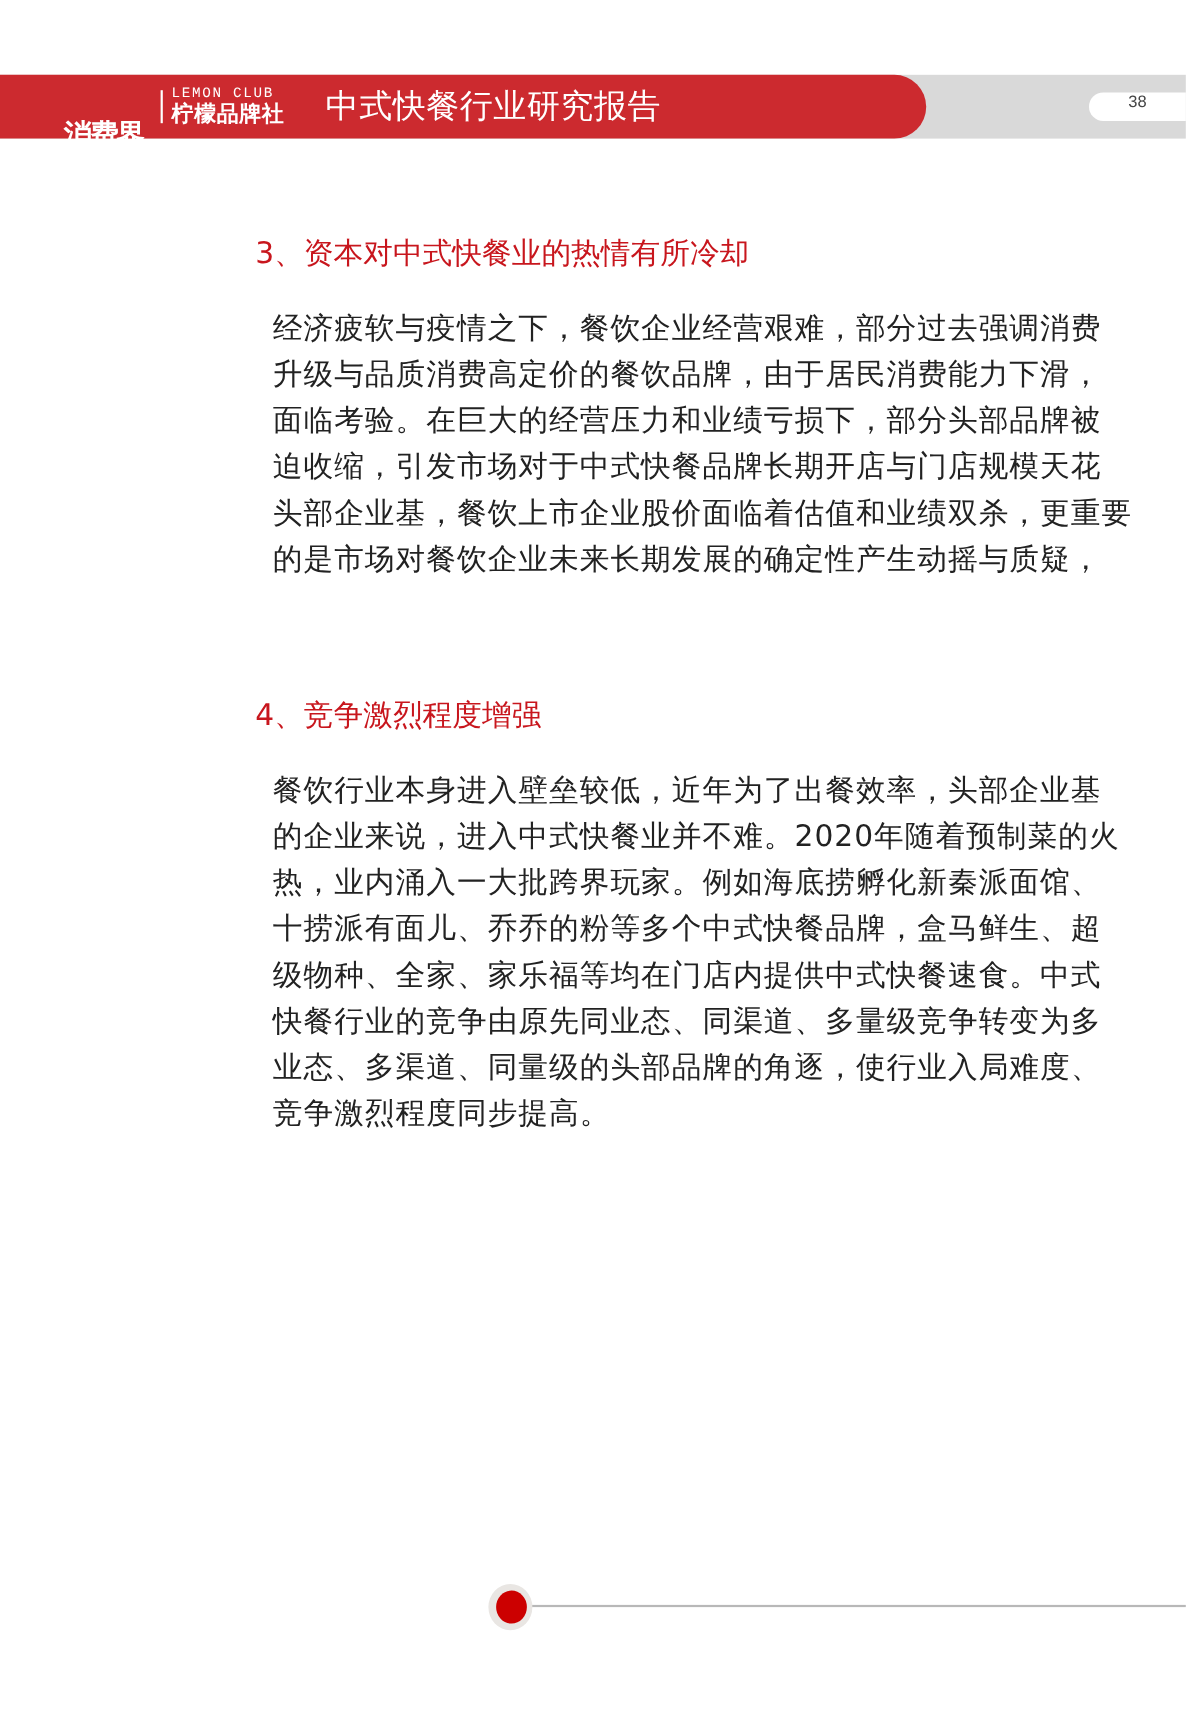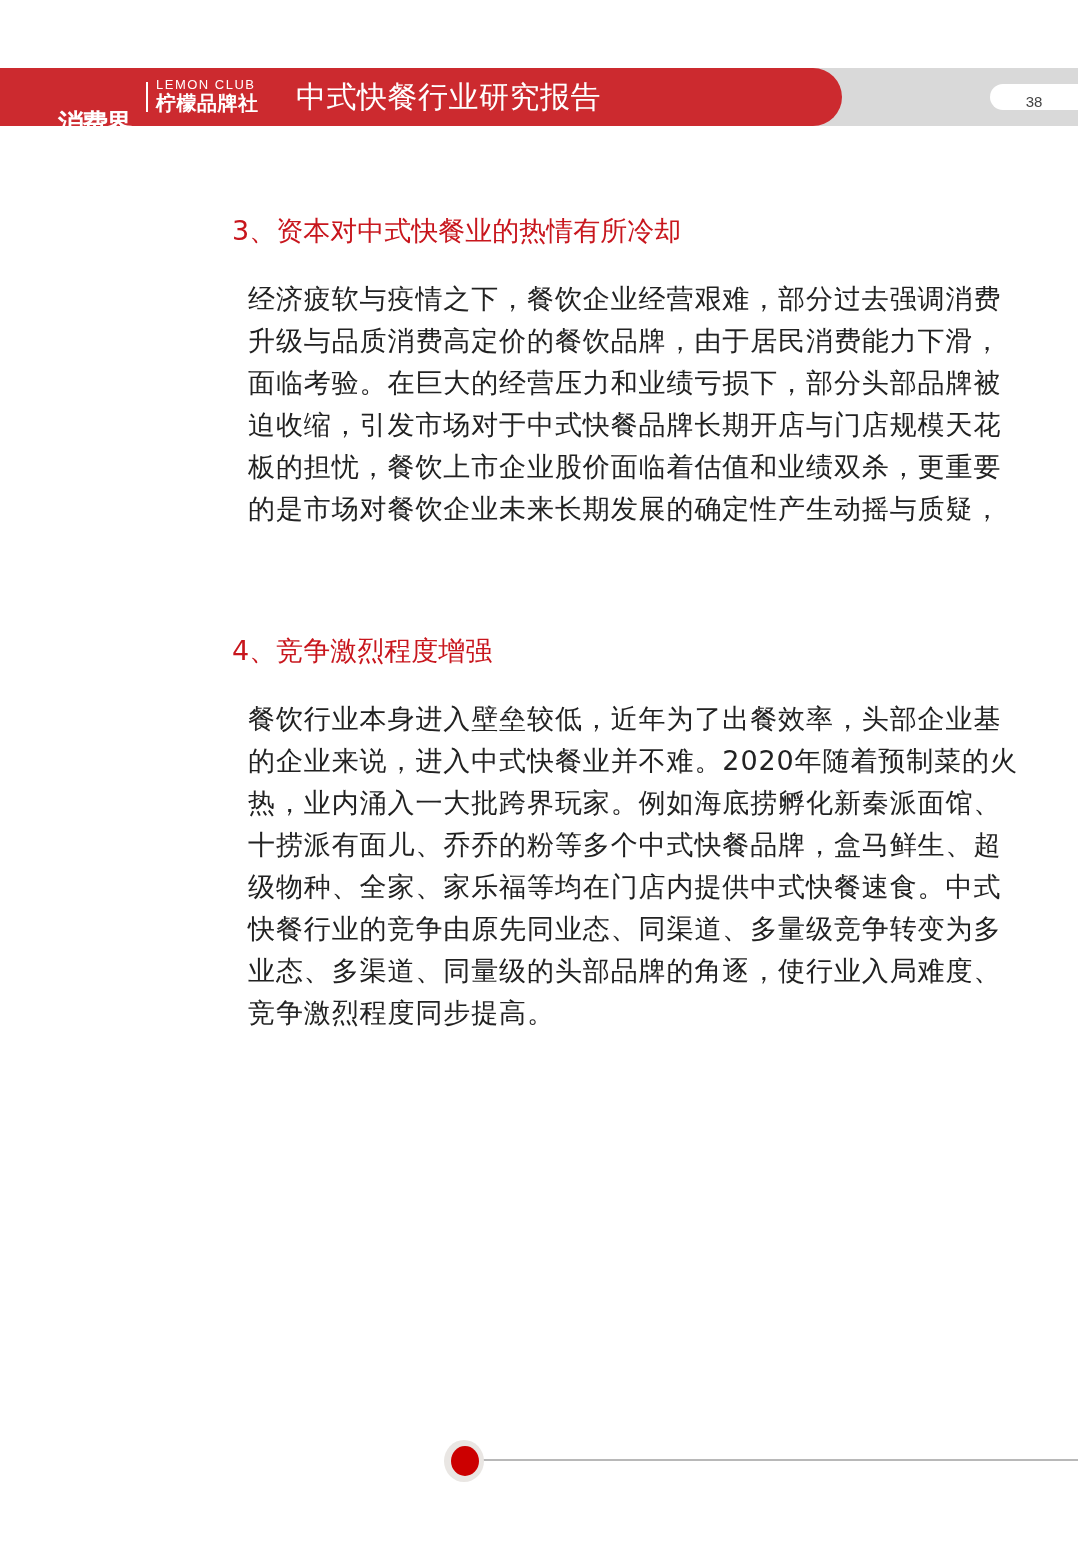--- a/index.html
+++ b/index.html
@@ -15,21 +15,21 @@
     background: #d9d9d9;
   }
   .header-red {
     position: absolute; left: 0; top: 68px; width: 842px; height: 58px;
     background: #cc2a2f;
     border-radius: 0 29px 29px 0;
   }
   .page-pill {
     position: absolute; left: 990px; top: 84px; width: 88px; height: 26px;
     background: #ffffff; border-radius: 13px 0 0 13px;
-    display: flex; align-items: flex-end; justify-content: center;
+    display: flex; align-items: flex-start; justify-content: center;
     font-size: 15px; color: #444; font-family: "Liberation Sans", sans-serif;
   }
   .logo-main {
     position: absolute; left: 58px; top: 76px; width: 80px; height: 42px;
     color: #fff;
   }
   .logo-main .cn {
     font-size: 26px; font-weight: bold; letter-spacing: -2px; line-height: 30px;
     font-family: "DejaVu Serif", serif;
     margin-top: 32px;
@@ -37,21 +37,21 @@
   .logo-main .en {
     font-size: 6px; font-weight: bold; line-height: 8px; margin-left: 10px;
     font-family: "Liberation Sans", sans-serif;
   }
   .logo-divider {
     position: absolute; left: 146px; top: 82px; width: 2px; height: 30px; background: #fff;
   }
   .logo-club { position: absolute; left: 156px; top: 78px; color: #fff; }
   .logo-club .en {
     font-size: 13px; letter-spacing: 1.5px; line-height: 14px;
-    font-family: Liberation Sans, sans-serif;
+    font-family: Liberation Mono, monospace;
   }
   .logo-club .cn { font-size: 20px; font-weight: bold; line-height: 22px; letter-spacing: 0.5px; }
   .header-title {
     position: absolute; left: 296px; top: 78px; color: #fff;
     font-size: 30px; line-height: 38px; letter-spacing: 0.5px;
   }
   
   .section-heading {
     position: absolute; left: 232px; color: #c8161d;
     font-size: 27px; line-height: 36px; white-space: nowrap;
@@ -94,21 +94,21 @@
 <div class="page-pill">
   <span>38</span>
 </div>
 
 <div class="section-heading" style="top:213px;">3、资本对中式快餐业的热情有所冷却</div>
 <div class="paragraph" style="top:278px;">
   <div class="line">经济疲软与疫情之下，餐饮企业经营艰难，部分过去强调消费</div>
   <div class="line">升级与品质消费高定价的餐饮品牌，由于居民消费能力下滑，</div>
   <div class="line">面临考验。在巨大的经营压力和业绩亏损下，部分头部品牌被</div>
   <div class="line">迫收缩，引发市场对于中式快餐品牌长期开店与门店规模天花</div>
-  <div class="line">板的担忧，餐饮上市企业股价面临着估值和业绩双杀，更重要</div>
+  <div class="line">头部企业基，餐饮上市企业股价面临着估值和业绩双杀，更重要</div>
   <div class="line">的是市场对餐饮企业未来长期发展的确定性产生动摇与质疑，</div>
 </div>
 
 <div class="section-heading" style="top:616px;margin-top:17px;">4、竞争激烈程度增强</div>
 <div class="paragraph" style="top:698px;">
   <div class="line">餐饮行业本身进入壁垒较低，近年为了出餐效率，头部企业基</div>
   <div class="line">的企业来说，进入中式快餐业并不难。2020年随着预制菜的火</div>
   <div class="line">热，业内涌入一大批跨界玩家。例如海底捞孵化新秦派面馆、</div>
   <div class="line">十捞派有面儿、乔乔的粉等多个中式快餐品牌，盒马鲜生、超</div>
   <div class="line">级物种、全家、家乐福等均在门店内提供中式快餐速食。中式</div>

